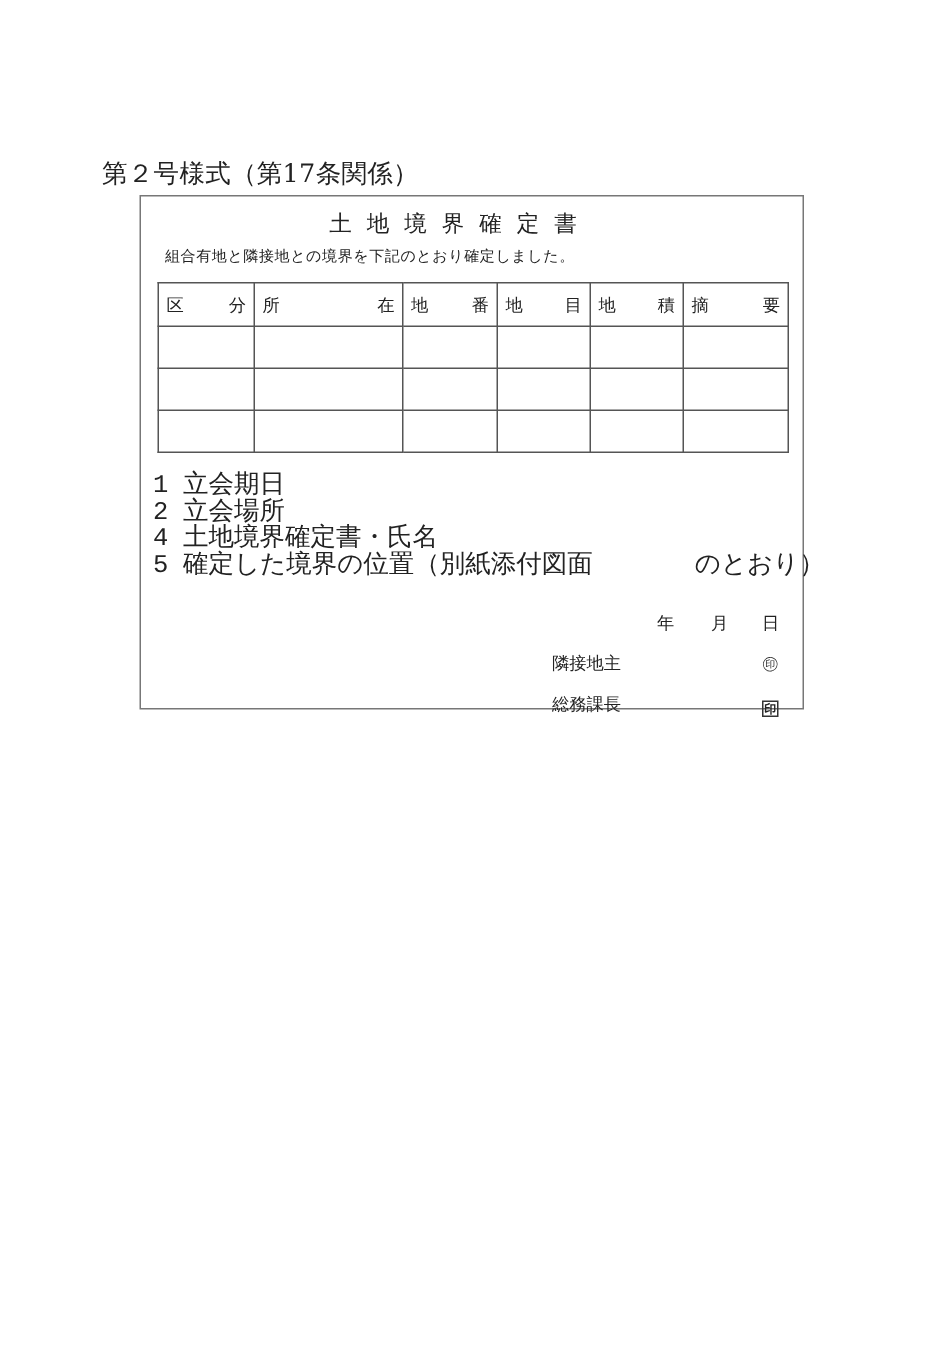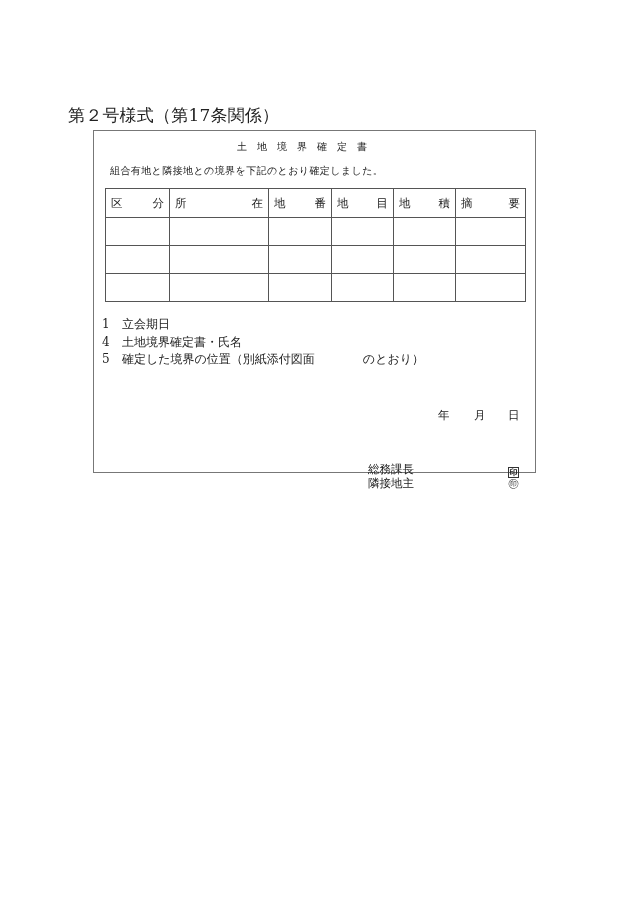--- a/index.html
+++ b/index.html
@@ -7,36 +7,36 @@
     width: 630px; height: 903px; background: #ffffff; position: relative;
     font-family: "DejaVu Serif", "Liberation Serif", serif;
     color: #222; overflow: hidden;
   }
   .abs { position: absolute; white-space: nowrap; }
   .form-label { left: 68px; top: 104px; font-size: 17px; letter-spacing: 0.2px; }
   .frame {
     position: absolute; left: 93px; top: 130px; width: 443px; height: 343px;
     border: 1px solid #777; box-sizing: border-box;
   }
-  .title { left: 0; width: 606px; top: 140px; text-align: center; font-size: 10px; letter-spacing: 10px; padding-left: 8px; box-sizing: border-box; }
+  .title { left: 0; width: 606px; top: 140px; text-align: center; font-size: 15px; letter-spacing: 10px; padding-left: 8px; box-sizing: border-box; }
   .lead { left: 110px; top: 164px; font-size: 10px; letter-spacing: 0.4px; }
   table.grid {
     position: absolute; left: 105px; top: 188px; border-collapse: collapse;
     font-size: 11.5px;
   }
   table.grid td {
     border: 1px solid #555; height: 28px; padding: 0 5px; box-sizing: border-box;
   }
   table.grid thead td { height: 29px; }
   .hcell { display: flex; justify-content: space-between; }
-  .items { left: 102px; top: 316px; font-size: 12px; line-height: 17.6px; }
+  .items { left: 102px; top: 316px; font-size: 17px; line-height: 17.6px; font-family: Liberation Mono, monospace; }
   .items .num { display: inline-block; width: 20px; }
   .date { top: 408px; font-size: 11.5px; }
   .sig { top: 432px; font-size: 11.5px; margin-top: 30px; }
-  .sig2 { top: 476px; font-size: 11.5px; }
+  .sig2 { top: 435px; font-size: 11.5px; }
   .seal-box {
     display: inline-block; font-size: 8px; line-height: 9px; width: 9px; height: 9px;
     border: 1px solid #333; text-align: center; font-weight: bold;
   }
   .seal-circle { font-size: 11px; }
 </style>
 </head>
 <body>
 
 <div class="abs form-label">第２号様式（第17条関係）</div>
@@ -110,20 +110,21 @@
       <td></td>
       <td></td>
       <td></td>
       <td></td>
     </tr>
   </tbody>
 </table>
 
 <div class="abs items">
   <div><span class="num">1</span><span>立会期日</span></div>
+  <div><span class="num">2</span><span>立会場所</span></div>
   <div><span class="num">4</span><span>土地境界確定書・氏名</span></div>
   <div><span class="num">5</span><span>確定した境界の位置（別紙添付図面　　　　のとおり）</span></div>
 </div>
 
 <div class="abs date" style="left:438px">年</div>
 <div class="abs date" style="left:474px">月</div>
 <div class="abs date" style="left:508px">日</div>
 
 <div class="abs sig" style="left:368px">総務課長</div>
 <div class="abs sig" style="left:508px; top:434px"><span class="seal-box">印</span></div>

